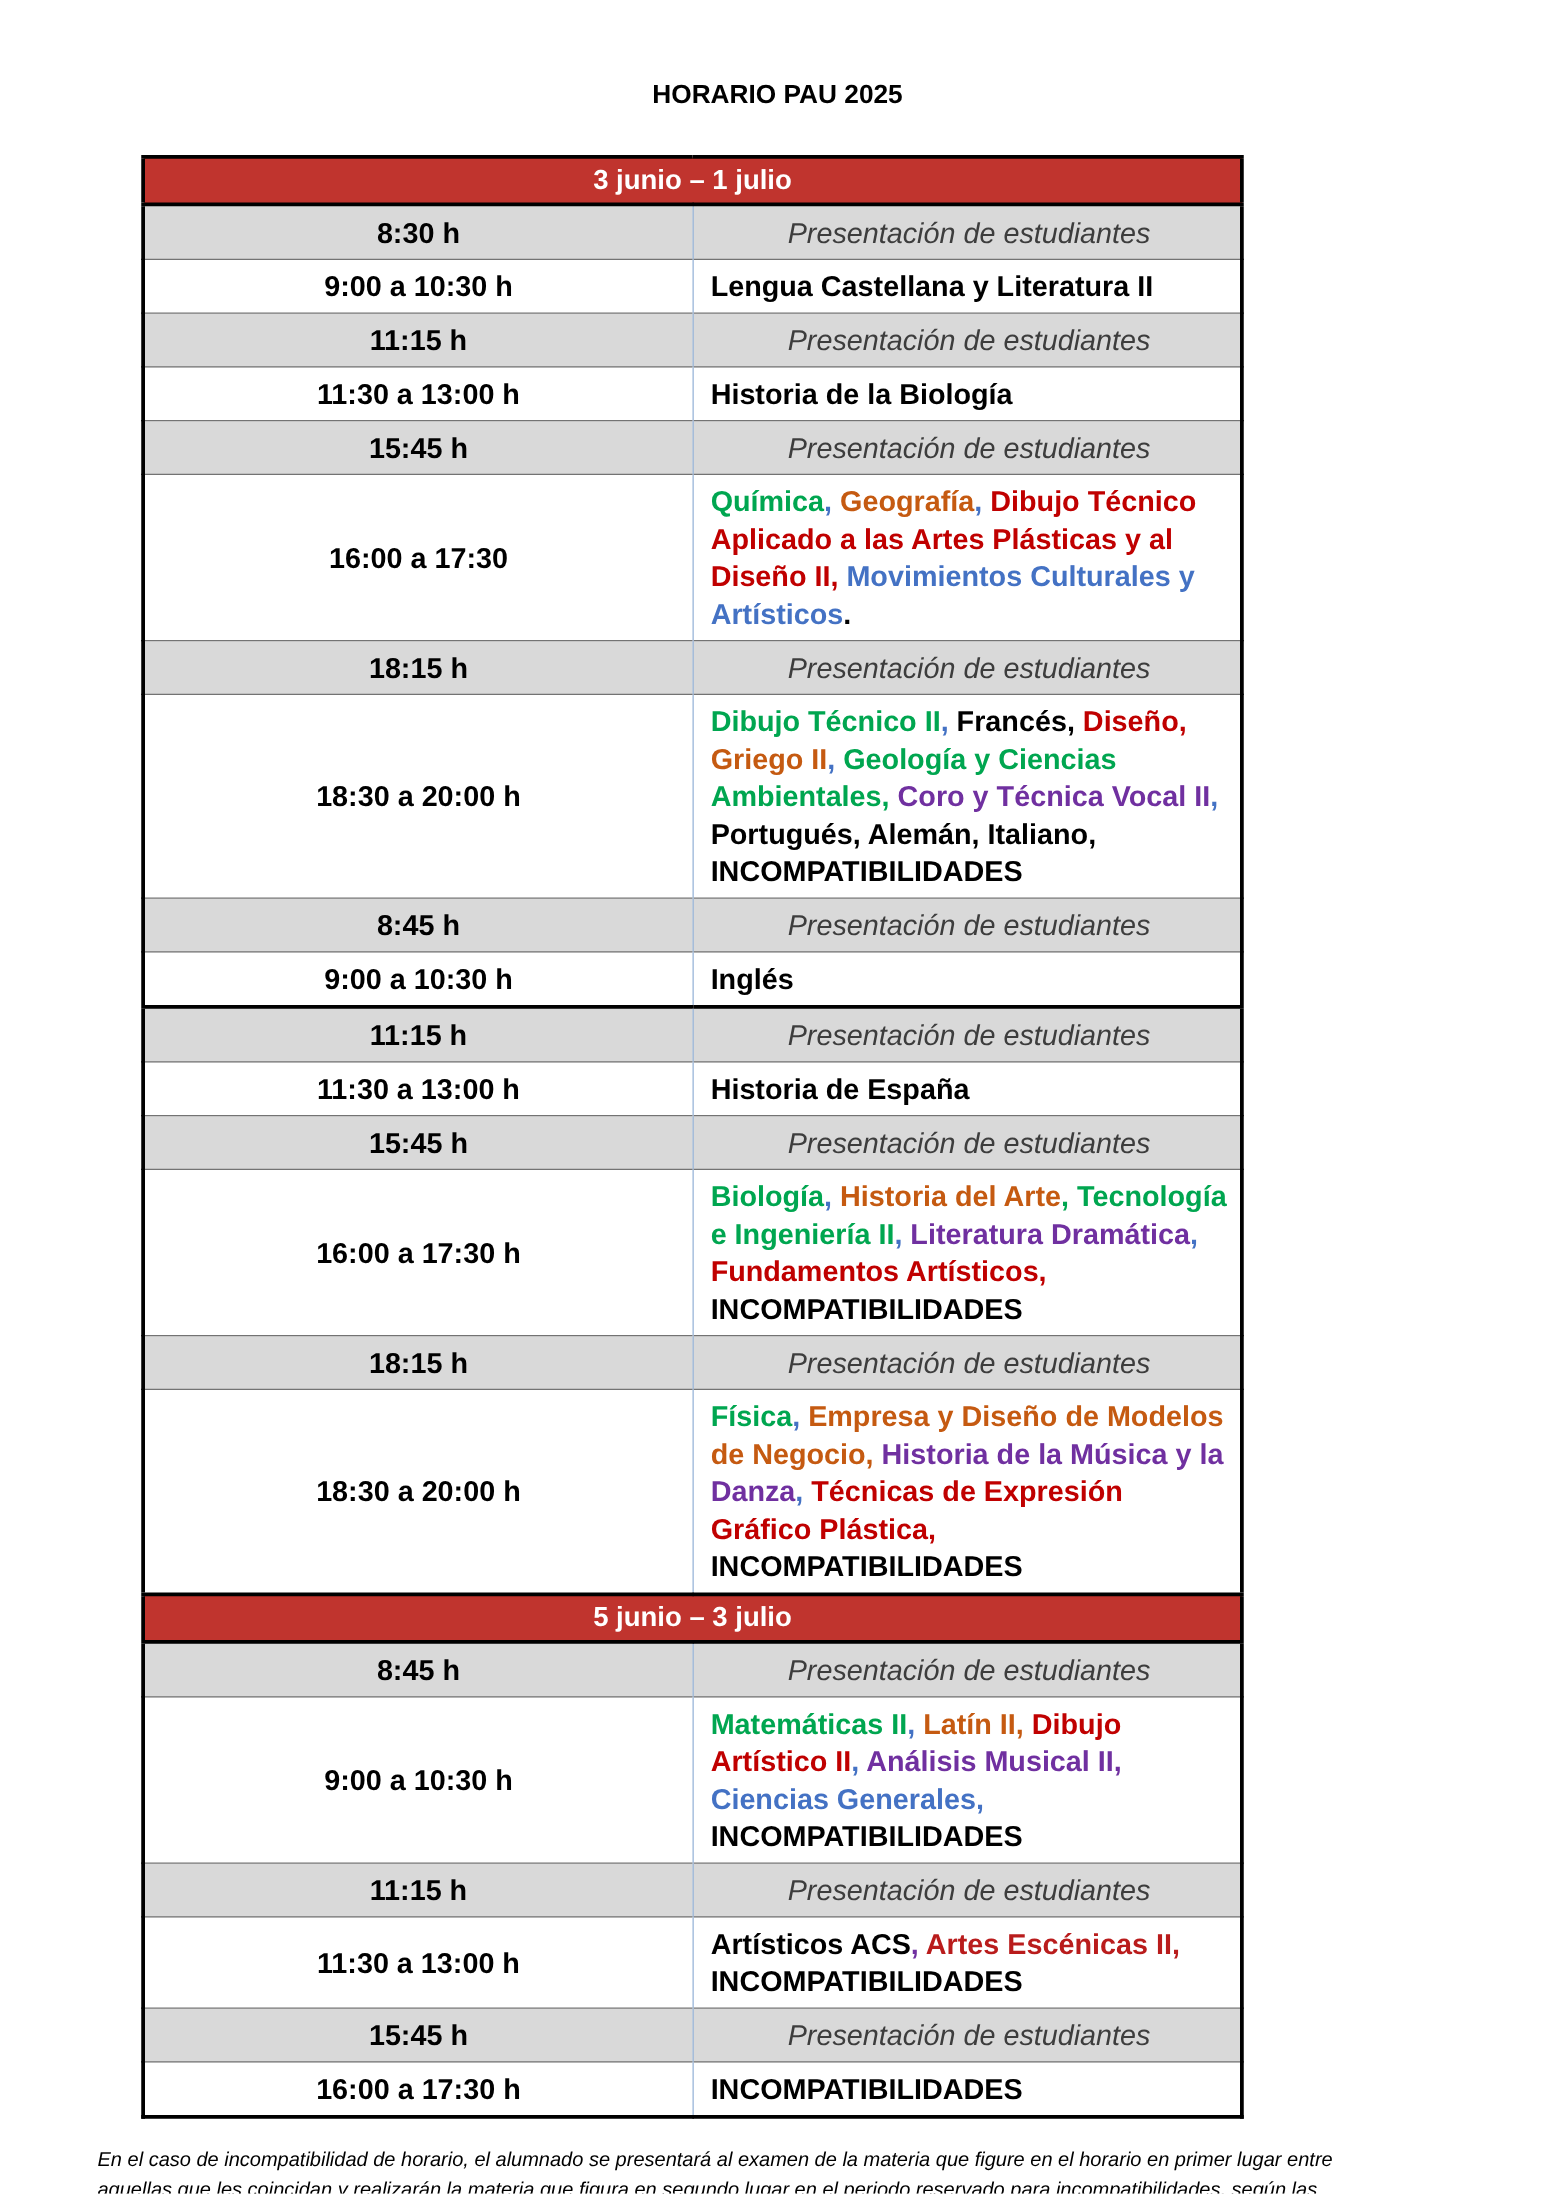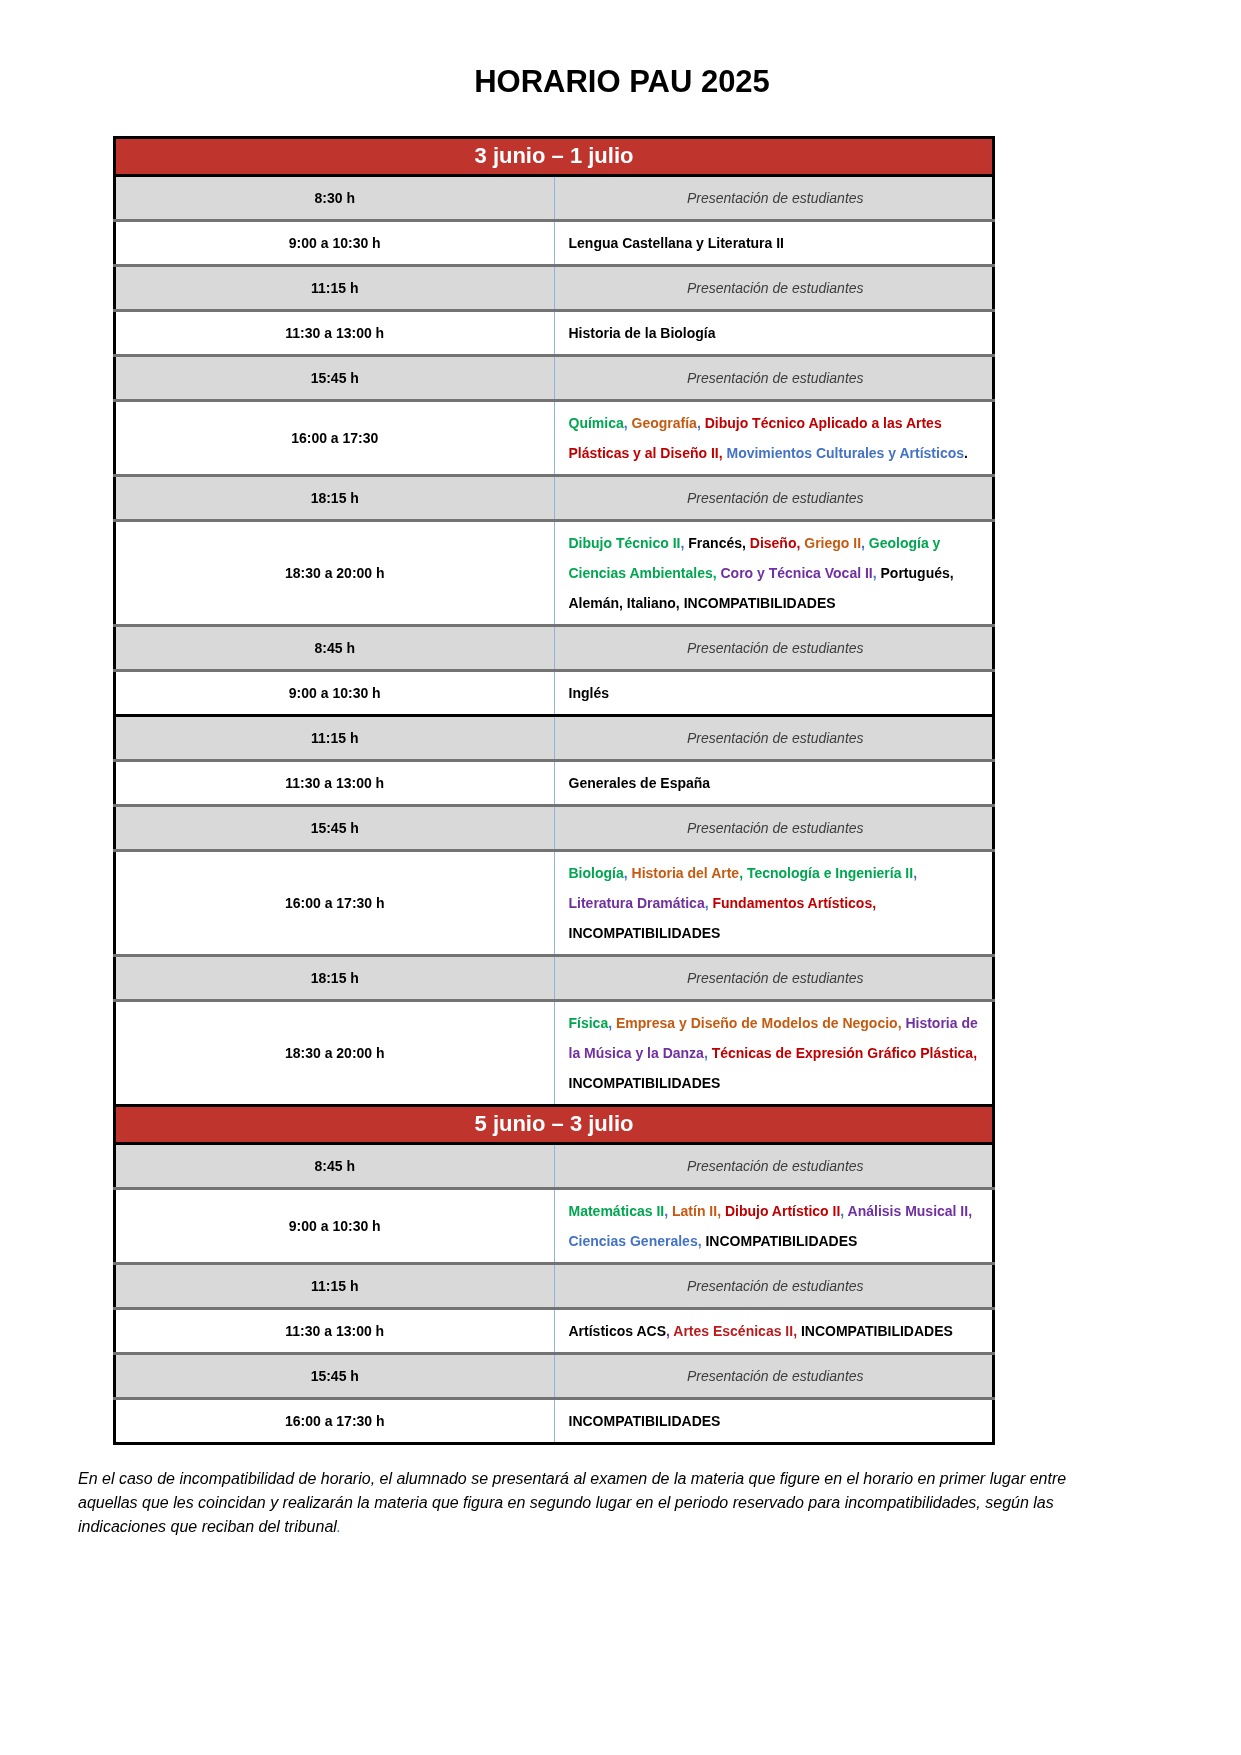--- a/index.html
+++ b/index.html
@@ -8,21 +8,21 @@
     background:#ffffff;
     box-sizing:border-box;
     padding:58px 75px 0 78px;
     font-family:"Liberation Sans", sans-serif;
     color:#000;
     position:relative;
     overflow:hidden;
   }
   .doc-title{
     text-align:center;
-    font-size:31px;
+    font-size:21px;
     font-weight:bold;
     letter-spacing:0px;
     margin:6px 0 36px 0;
     color:#000000;
   }
   table.schedule{
     border-collapse:collapse;
     width:882px;
     margin-left:35px;
     table-layout:fixed;
@@ -36,22 +36,22 @@
     background:#c0342e;
     color:#ffffff;
     font-weight:bold;
     font-size:22px;
     text-align:center;
     padding:4px 0 5px 0;
     border-top:3px solid #000000;
     border-bottom:3px solid #000000;
   }
   tr.body-row td{
-    border-top:3px solid #737373;
-    font-size:14px;
+    border-top:1px solid #737373;
+    font-size:23px;
   }
   tr.body-row td.time-cell{
     width:339px;
     text-align:center;
     font-weight:bold;
     border-right:1px solid #95b3d7;
     padding:6px 4px;
   }
   tr.body-row td.content-cell{
     padding:6px 10px 6px 14px;
@@ -125,21 +125,21 @@
         <tr class="body-row exam thick-bottom">
           <td class="time-cell">9:00 a 10:30 h</td>
           <td class="content-cell"><span style="color: rgb(0, 0, 0);">Inglés</span></td>
         </tr>
         <tr class="body-row presentation">
           <td class="time-cell">11:15 h</td>
           <td class="content-cell"><span style="color: rgb(61, 61, 61);">Presentación de estudiantes</span></td>
         </tr>
         <tr class="body-row exam">
           <td class="time-cell">11:30 a 13:00 h</td>
-          <td class="content-cell"><span style="color: rgb(0, 0, 0);">Generales de España</span></td>
+          <td class="content-cell"><span style="color: rgb(0, 0, 0);">Historia de España</span></td>
         </tr>
         <tr class="body-row presentation">
           <td class="time-cell">15:45 h</td>
           <td class="content-cell"><span style="color: rgb(61, 61, 61);">Presentación de estudiantes</span></td>
         </tr>
         <tr class="body-row exam">
           <td class="time-cell">16:00 a 17:30 h</td>
           <td class="content-cell"><span style="color: rgb(0, 166, 80);">Biología</span><span style="color: rgb(68, 114, 196);">, </span><span style="color: rgb(197, 90, 17);">Historia del Arte</span><span style="color: rgb(0, 166, 80);">, </span><span style="color: rgb(0, 166, 80);">Tecnología e Ingeniería II</span><span style="color: rgb(68, 114, 196);">, </span><span style="color: rgb(112, 48, 160);">Literatura Dramática</span><span style="color: rgb(68, 114, 196);">, </span><span style="color: rgb(192, 0, 0);">Fundamentos Artísticos, </span><span style="color: rgb(0, 0, 0);">INCOMPATIBILIDADES</span></td>
         </tr>
         <tr class="body-row presentation">

